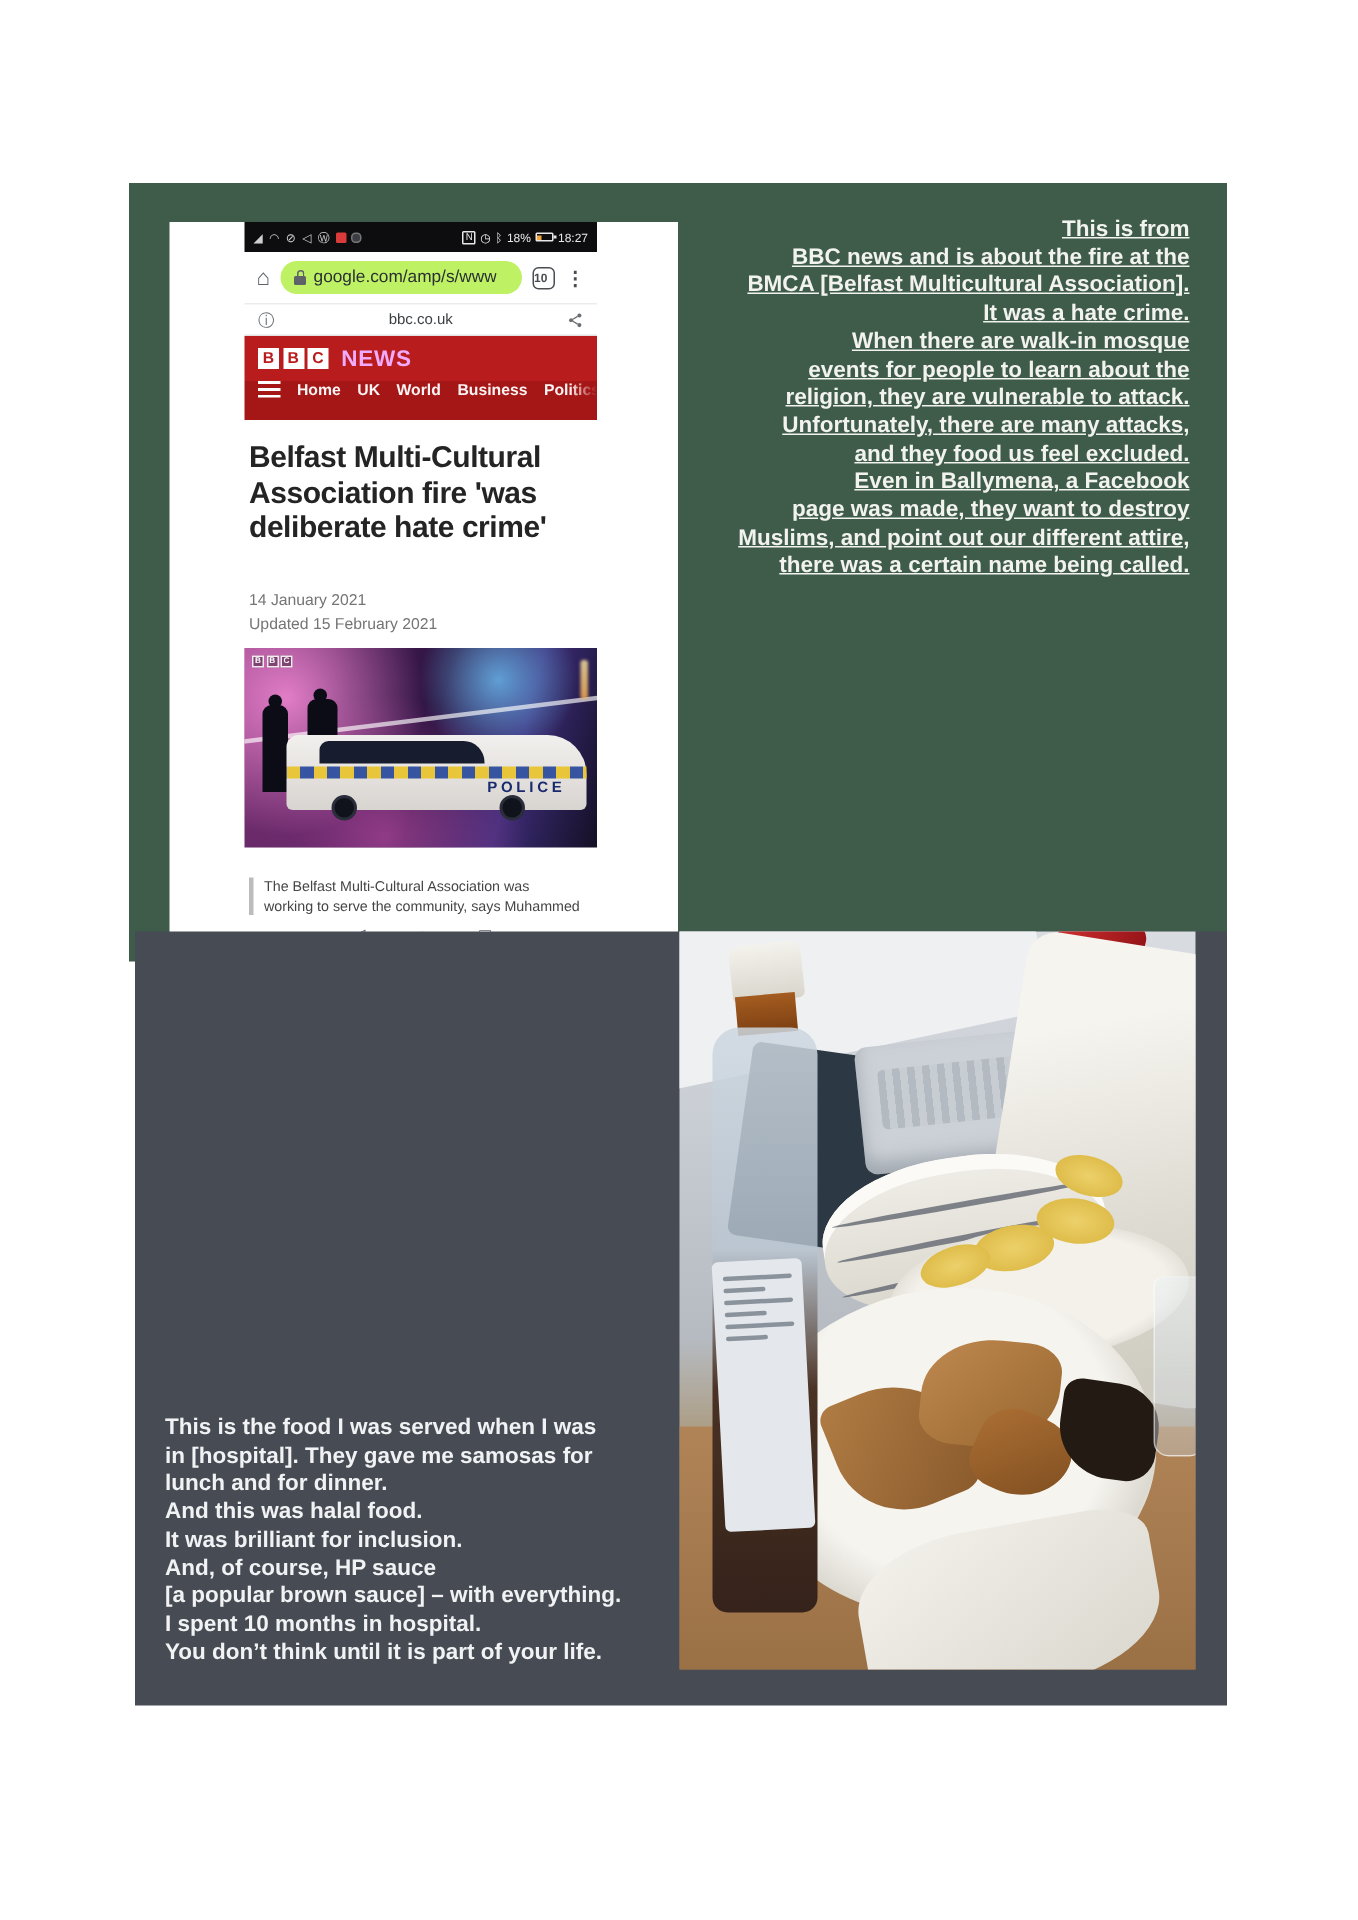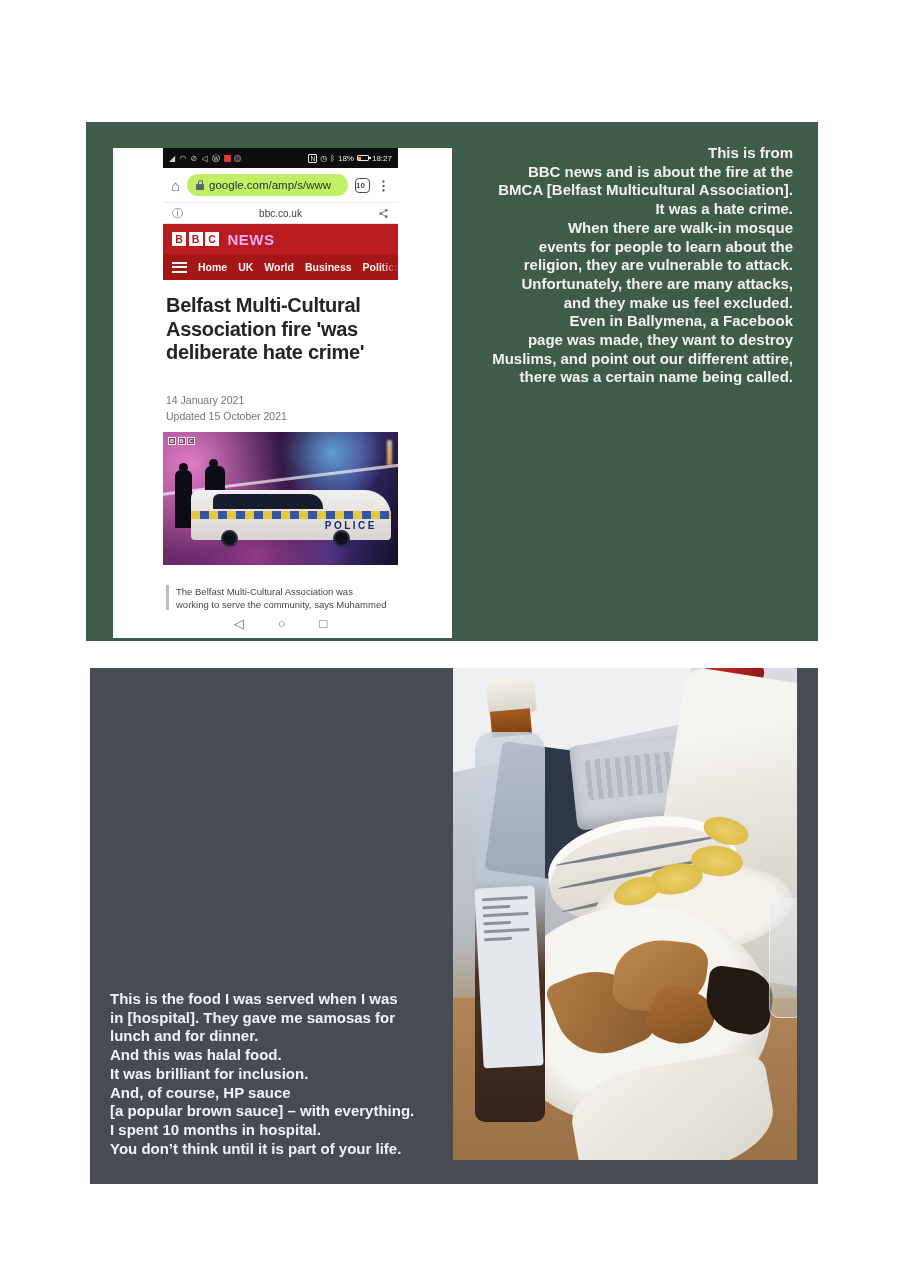--- a/index.html
+++ b/index.html
@@ -3,21 +3,21 @@
 <meta charset="utf-8">
 <style>
   * { margin:0; padding:0; box-sizing:border-box; }
   html,body { width:905px; height:1280px; background:#ffffff; font-family:"Liberation Sans", sans-serif; }
   .page { position:relative; width:905px; height:1280px; background:#ffffff; overflow:hidden; }
 
   
   .top-section { position:absolute; left:86px; top:122px; width:732px; height:519px; background:#3F5B4A; }
   .green-annotation { position:absolute; top:22px; right:25px; width:470px; text-align:right;
     color:#F2F3EE; font-weight:bold; font-size:15px; line-height:18.7px; }
-  .green-annotation .ln { display:block; }
+  .green-annotation .ln { display:block;text-decoration:underline; }
 
   
   .phone-card { position:absolute; left:27px; top:26px; width:339px; height:490px; background:#ffffff; }
   .phone-col { position:absolute; left:50px; top:0; width:235px; height:490px; background:#ffffff; }
 
   .status-bar { position:absolute; left:0; top:0; width:235px; height:20px; background:#0d0d0f;
     display:flex; align-items:center; padding:0 6px; color:#cfcfcf; font-size:8px; }
   .sb-left { display:flex; align-items:center; gap:3px; letter-spacing:1px; }
   .red-app { width:7px; height:7px; background:#d93a3a; border-radius:1px; }
   .dark-app { width:7px; height:7px; background:#3c3c44; border-radius:3px; border:1px solid #777; }
@@ -46,21 +46,21 @@
   .amp-site { flex:1; text-align:center; font-size:10px; color:#3c4043; }
   .share-icon { width:11px; height:11px; }
 
   .bbc-banner { position:absolute; left:0; top:76px; width:235px; height:30px; background:#B91C1C;
     display:flex; align-items:center; padding:0 9px; gap:2.5px; }
   .bbc-block { width:14px; height:14px; background:#ffffff; color:#B91C1C; font-weight:bold; font-size:10.5px;
     display:flex; align-items:center; justify-content:center; }
   .bbc-wordmark { color:#f0abfc; font-weight:bold; font-size:15px; letter-spacing:0.5px; margin-left:6px; }
 
   .bbc-nav { position:absolute; left:0; top:106px; width:235px; height:26px; background:#A51616;
-    display:flex; align-items:center; padding:0 9px; gap:11px; overflow:hidden; }
+    display:flex; align-items:flex-start; padding:0 9px; gap:11px; overflow:hidden; }
   .hamburger { width:15px; height:11px; background:linear-gradient(#fff 0 2px, transparent 2px 4.5px, #fff 4.5px 6.5px, transparent 6.5px 9px, #fff 9px 11px); flex:0 0 auto; }
   .nav-item { color:rgba(255,255,255,0.95); font-size:10.5px; font-weight:bold; white-space:nowrap; }
   .nav-fade { position:absolute; right:0; top:0; width:18px; height:26px; background:linear-gradient(90deg, rgba(165,22,22,0), #A51616); }
 
   .headline { position:absolute; left:3px; top:146px; width:228px; color:#242424; font-weight:bold;
     font-size:20px; line-height:23.5px; letter-spacing:-0.3px; }
   .headline .ln { display:block; }
   .dates { position:absolute; left:3px; top:244px; font-size:10.5px; color:#757575; line-height:16px; }
 
   
@@ -88,21 +88,21 @@
   .engine-light { position:absolute; right:6px; top:8px; width:5px; height:26px; background:linear-gradient(#ffe9a0, #ffb34d); opacity:0.8; border-radius:2px; filter:blur(1px); }
 
   .caption { position:absolute; left:3px; top:437px; width:228px; border-left:3px solid #bcbcbc; padding-left:7px;
     font-size:9.5px; color:#454545; line-height:13px; }
   .caption .ln { display:block; }
 
   .android-nav { position:absolute; left:0; top:462px; width:235px; height:26px; background:#ffffff;
     display:flex; align-items:center; justify-content:center; gap:34px; color:#5f6368; font-size:13px; }
 
   
-  .bottom-section { position:absolute; left:90px; top:668px; width:728px; height:516px; background:#474B53; }
+  .bottom-section { position:absolute; left:90px; top:621px; width:728px; height:516px; background:#474B53; }
   .gray-annotation { position:absolute; left:20px; top:322px; width:350px; color:#F1F2F4; font-weight:bold;
     font-size:15px; line-height:18.7px; }
   .gray-annotation .ln { display:block; }
 
   
   .food-photo { position:absolute; left:363px; top:0; width:344px; height:492px; overflow:hidden;
     background:linear-gradient(180deg, #d9dce1 0%, #c3c8cf 34%, #b6bbc2 55%, #a9936f 72%, #a87c50 100%); }
   .ceiling { position:absolute; left:-20px; top:-30px; width:260px; height:110px; background:#eef0f2; transform:rotate(-12deg); }
   .chair { position:absolute; left:40px; top:80px; width:110px; height:130px; background:#2c3843; transform:rotate(8deg); border-radius:6px; }
   .heater { position:absolute; left:120px; top:70px; width:150px; height:85px; background:#ccd1d7; border-radius:8px; transform:rotate(-6deg);
@@ -154,21 +154,21 @@
 
     <div class="green-annotation">
       <span class="ln">This is from</span>
       <span class="ln">BBC news and is about the fire at the</span>
       <span class="ln">BMCA [Belfast Multicultural Association].</span>
       <span class="ln">It was a hate crime.</span>
       <span class="ln">When there are walk-in mosque</span>
       <span class="ln">events for people to learn about the</span>
       <span class="ln">religion, they are vulnerable to attack.</span>
       <span class="ln">Unfortunately, there are many attacks,</span>
-      <span class="ln">and they make us feel excluded.</span>
+      <span class="ln">and they food us feel excluded.</span>
       <span class="ln">Even in Ballymena, a Facebook</span>
       <span class="ln">page was made, they want to destroy</span>
       <span class="ln">Muslims, and point out our different attire,</span>
       <span class="ln">there was a certain name being called.</span>
     </div>
 
     <div class="phone-card">
       <div class="phone-col">
 
         <div class="status-bar">
@@ -233,21 +233,21 @@
         </div>
 
         <div class="headline">
           <span class="ln">Belfast Multi-Cultural</span>
           <span class="ln">Association fire 'was</span>
           <span class="ln">deliberate hate crime'</span>
         </div>
 
         <div class="dates">
           <div>14 January 2021</div>
-          <div>Updated 15 October 2021</div>
+          <div>Updated 15 February 2021</div>
         </div>
 
         <div class="police-photo">
           <div class="tape"></div>
           <div class="officer o1">
               <span class="head"></span>
             </div>
           <div class="officer o2">
               <span class="head"></span>
             </div>

